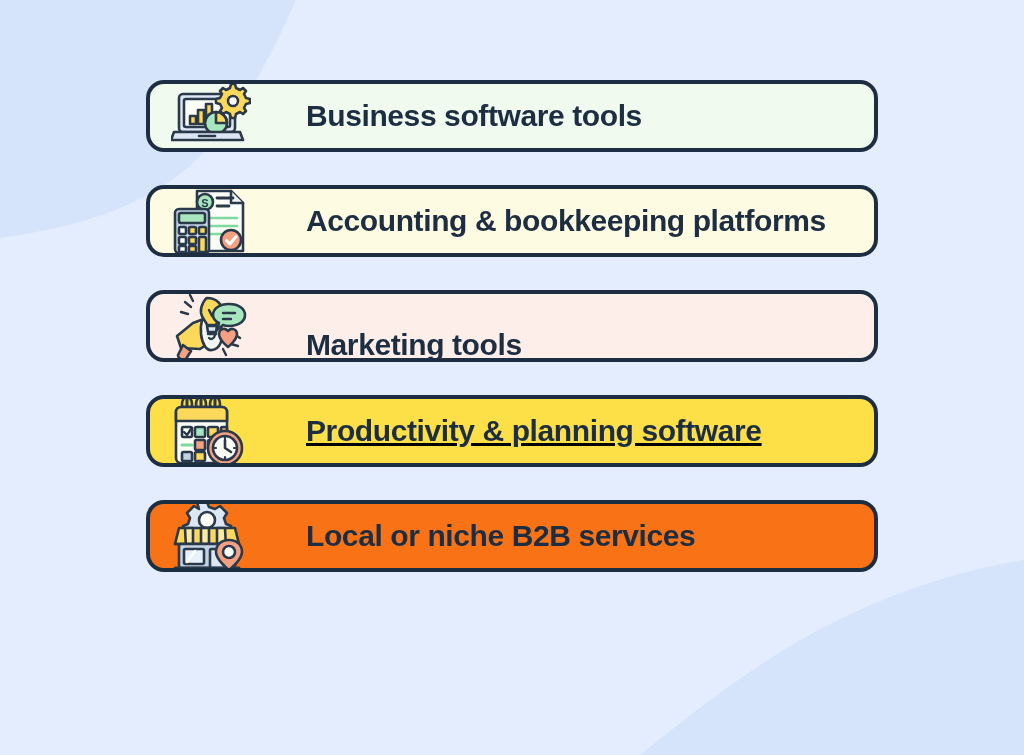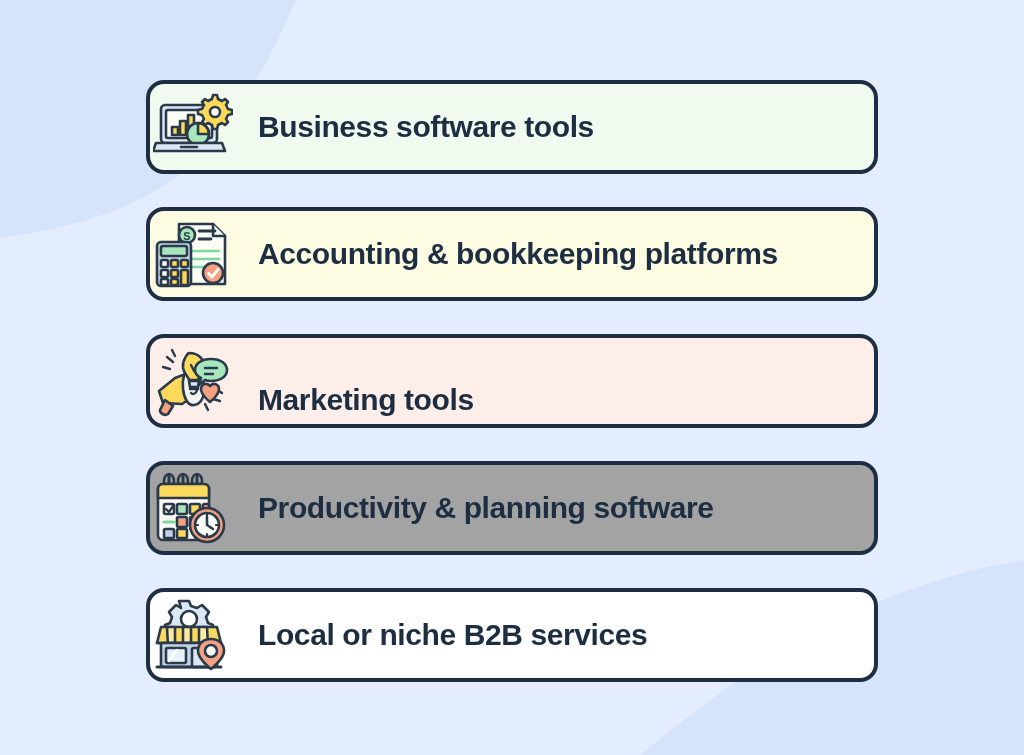--- a/index.html
+++ b/index.html
@@ -30,27 +30,28 @@
     position: relative;
     z-index: 1;
     padding: 80px 146px 0 146px;
     display: flex;
     flex-direction: column;
     gap: 33px;
   }
 
   .card {
     position: relative;
-    height: 94px;
+    height: 72px;
     border: 4px solid #1d2e42;
     border-radius: 18px;
     display: flex;
     align-items: center;
-    padding-left: 0;
+    padding-left: 18px;
     overflow: hidden;
+    gap: 30px;
   }
 
   .card-icon {
     flex: 0 0 auto;
     width: 86px;
     height: 78px;
     display: flex;
     align-items: center;
     justify-content: center;
   }
@@ -180,21 +181,21 @@
                    C44,31 42,28 42,25 C42,19 48,14 58,14 Z" fill="#a8e6be"></path>
           <path d="M52,23 L64,23 M52,29 L60,29" stroke-width="2.4"></path>
 
           <path d="M48,44 C48,39 54,37 57,41 C60,37 66,39 66,44 C66,50 57,57 57,57 C57,57 48,50 48,44 Z" fill="#f4a083"></path>
         </g>
       </svg>
     </div>
     <div class="card-label" style="color: rgb(29, 46, 66); margin-top: 37px;">Marketing tools</div>
   </section>
 
-  <section class="card" style="background: #a3a3a3; border-color: rgb(29, 46, 66);">
+  <section class="card" style="background: #fde047; border-color: rgb(29, 46, 66); text-decoration: underline;">
     <div class="card-icon">
       <svg width="80" height="72" viewBox="0 0 80 72">
         <g stroke="#2b3a4a" stroke-width="2.6" stroke-linejoin="round" stroke-linecap="round">
 
           <path d="M16,4 L16,14 M30,4 L30,14 M44,4 L44,14" stroke-width="3" fill="none"></path>
           <ellipse cx="16" cy="9" rx="5" ry="7" fill="none"></ellipse>
           <ellipse cx="30" cy="9" rx="5" ry="7" fill="none"></ellipse>
           <ellipse cx="44" cy="9" rx="5" ry="7" fill="none"></ellipse>
 
           <rect x="5" y="12" width="51" height="56" rx="5" fill="#fdfdf8"></rect>
@@ -219,21 +220,21 @@
             <line x1="54" y1="62" x2="54" y2="63.5"></line>
             <line x1="43.5" y1="53" x2="45" y2="53"></line>
             <line x1="63" y1="53" x2="64.5" y2="53"></line>
           </g>
         </g>
       </svg>
     </div>
     <div class="card-label" style="color: rgb(29, 46, 66);">Productivity &amp; planning software</div>
   </section>
 
-  <section class="card" style="background: #ffffff; border-color: rgb(29, 46, 66);">
+  <section class="card" style="background: #f97316; border-color: rgb(29, 46, 66);">
     <div class="card-icon">
       <svg width="80" height="72" viewBox="0 0 80 72">
         <g stroke="#2b3a4a" stroke-width="2.6" stroke-linejoin="round" stroke-linecap="round">
 
           <path d="M26,2 L36,2 L38,7 L44,9 L49,6 L56,13 L53,18 L55,24 L60,26 L60,32 L12,32 L12,26
                    L17,24 L19,18 L16,13 L23,6 L28,9 Z" fill="#dce7f3"></path>
           <circle cx="36" cy="20" r="8" fill="#fdfdf8"></circle>
 
           <path d="M8,28 L64,28 L68,44 L4,44 Z" fill="#fcd95b"></path>
           <g fill="#fdeaa0">

